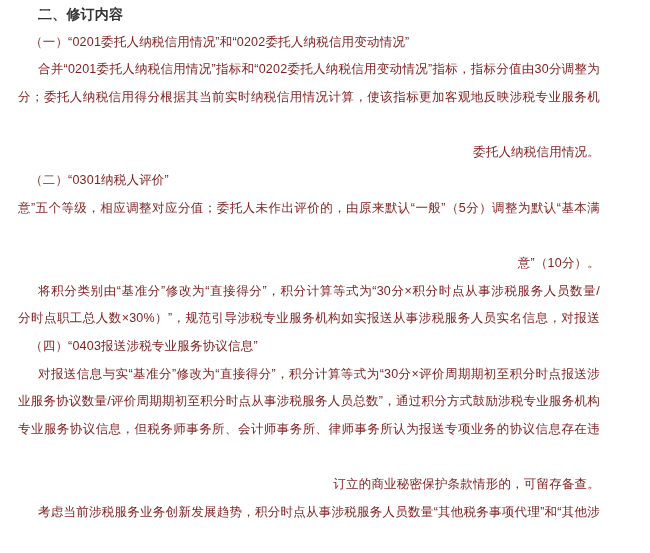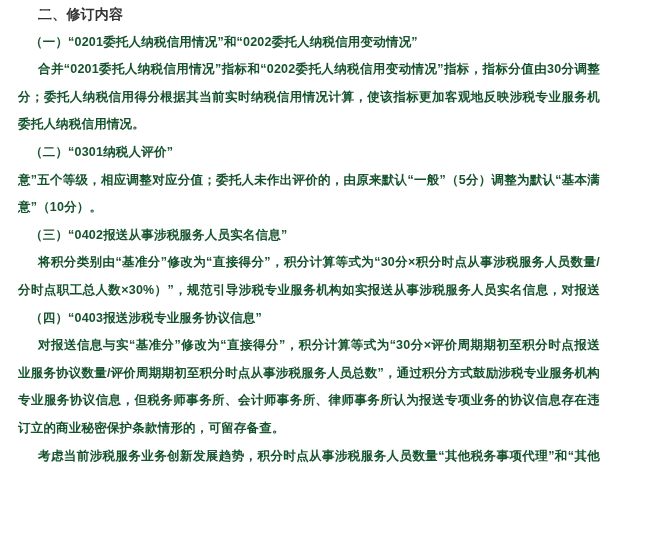--- a/index.html
+++ b/index.html
@@ -14,24 +14,23 @@
     box-sizing: border-box;
     width: 618px;
     height: 553px;
     padding: 1px 18px 0 18px;
     font-family: "Liberation Sans", sans-serif;
   }
   .line {
     height: 27.6px;
     line-height: 27.6px;
     font-size: 12.5px;
-    color: #14532d;
+    color: #7f1d1d;
     overflow: hidden;
     letter-spacing: 0.2px;
-    font-weight: bold;
   }
   
   .h {
     font-size: 14px;
     font-weight: 700;
     color: #333333;
     text-indent: 20px;
   }
   
   .t {
@@ -43,40 +42,40 @@
     text-align: justify;
     text-align-last: justify;
   }
   
   .bm {
     text-align: justify;
     text-align-last: justify;
   }
   
   .bl {
-    text-align: left;
+    text-align: right;
+    margin-top: 28px;
   }
 </style>
 </head>
 <body>
 
 <div class="doc">
 
   <div class="line h">二、修订内容</div>
 
   <div class="line t">（一）“0201委托人纳税信用情况”和“0202委托人纳税信用变动情况”</div>
   <div class="line bf">合并“0201委托人纳税信用情况”指标和“0202委托人纳税信用变动情况”指标，指标分值由30分调整为20</div>
   <div class="line bm">分；委托人纳税信用得分根据其当前实时纳税信用情况计算，使该指标更加客观地反映涉税专业服务机构服务期间</div>
   <div class="line bl">委托人纳税信用情况。</div>
 
   <div class="line t">（二）“0301纳税人评价”</div>
   <div class="line bm">意”五个等级，相应调整对应分值；委托人未作出评价的，由原来默认“一般”（5分）调整为默认“基本满</div>
   <div class="line bl">意”（10分）。</div>
 
-  <div class="line t">（三）“0402报送从事涉税服务人员实名信息”</div>
   <div class="line bf">将积分类别由“基准分”修改为“直接得分”，积分计算等式为“30分×积分时点从事涉税服务人员数量/（积</div>
   <div class="line bm">分时点职工总人数×30%）”，规范引导涉税专业服务机构如实报送从事涉税服务人员实名信息，对报送信息与实</div>
 
   <div class="line t">（四）“0403报送涉税专业服务协议信息”</div>
   <div class="line bf">对报送信息与实“基准分”修改为“直接得分”，积分计算等式为“30分×评价周期期初至积分时点报送涉税专</div>
   <div class="line bm">业服务协议数量/评价周期期初至积分时点从事涉税服务人员总数”，通过积分方式鼓励涉税专业服务机构报送涉税</div>
   <div class="line bm">专业服务协议信息，但税务师事务所、会计师事务所、律师事务所认为报送专项业务的协议信息存在违反与委托人</div>
   <div class="line bl">订立的商业秘密保护条款情形的，可留存备查。</div>
 
   <div class="line bf">考虑当前涉税服务业务创新发展趋势，积分时点从事涉税服务人员数量“其他税务事项代理”和“其他涉税服</div>

